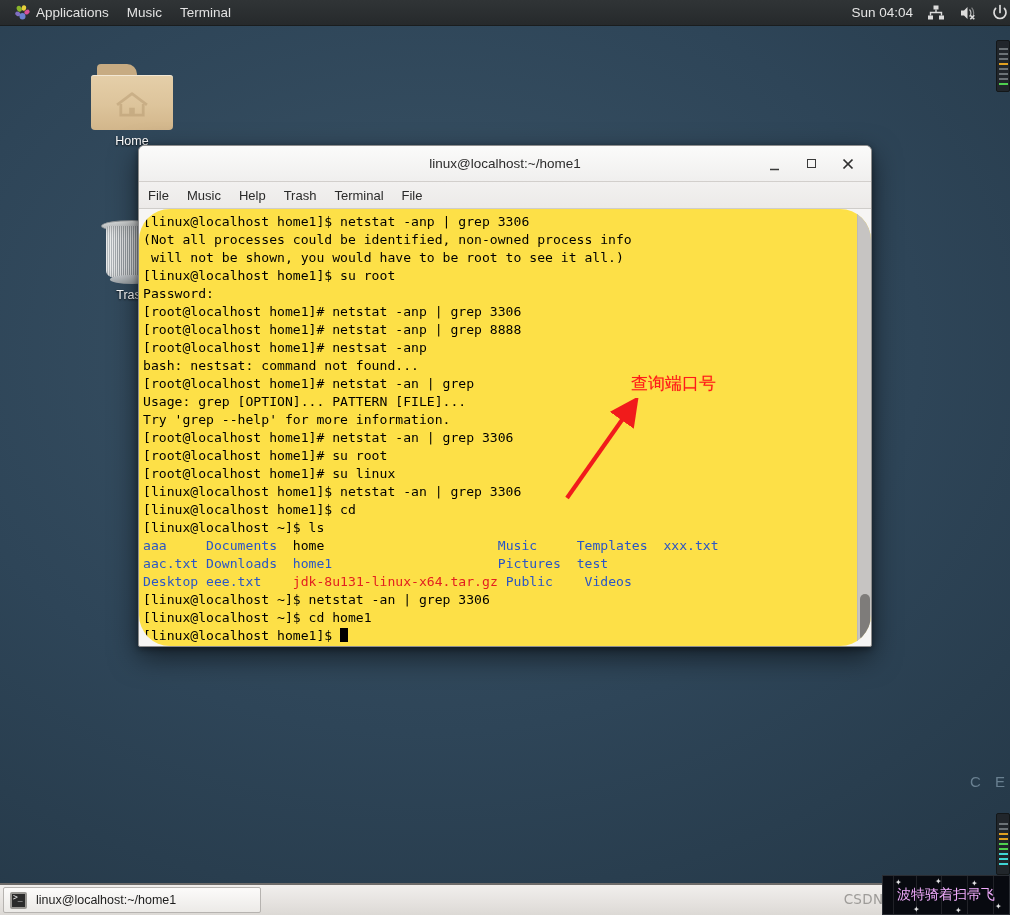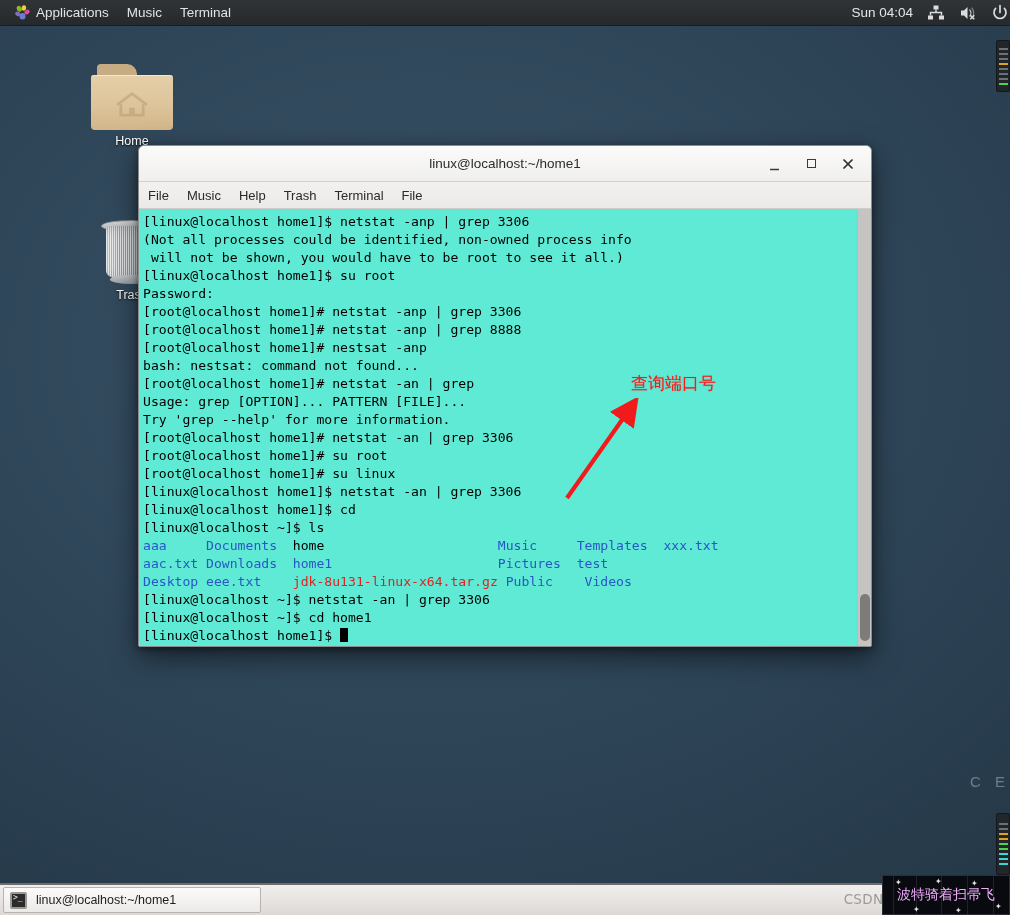--- a/index.html
+++ b/index.html
@@ -150,21 +150,21 @@
     border-bottom: 1px solid #cfcdca;
     display: flex; align-items: center; 
   }
   .menu-item {
     padding: 3px 9px; font-size: 13px; color: #2a2a2a; cursor: default;
     border-radius: 2px;
   }
 
   #term-body {
     flex: 1 1 auto; position: relative;
-    background: #5eead4; display: flex; overflow: hidden;
+    background: #fde047; display: flex; overflow: hidden; border-radius: 31px;
   }
   #term-text {
     flex: 1 1 auto;
     padding: 4px 0 0 4px;
     font-family: "DejaVu Sans Mono", "Liberation Mono", monospace;
     font-size: 13.1px;
     line-height: 18px;
     color: #000000;
     white-space: pre;
     overflow: hidden;

